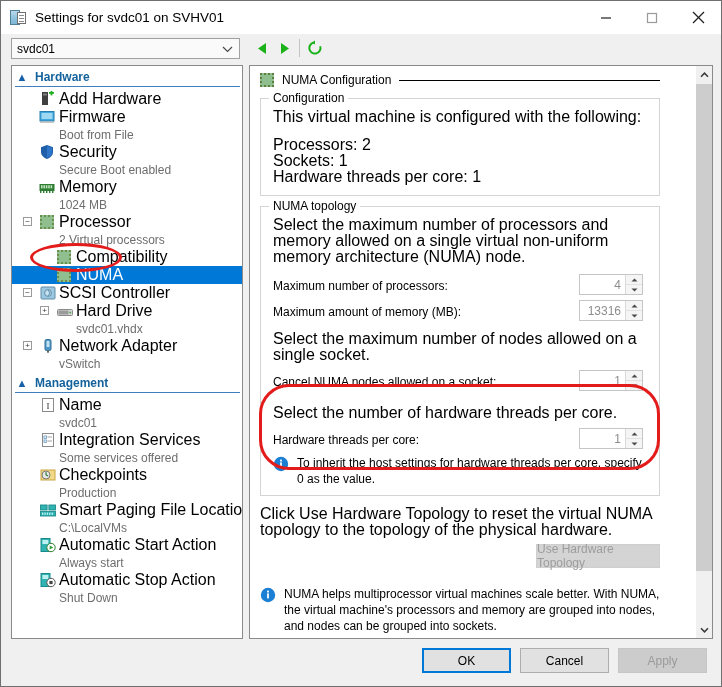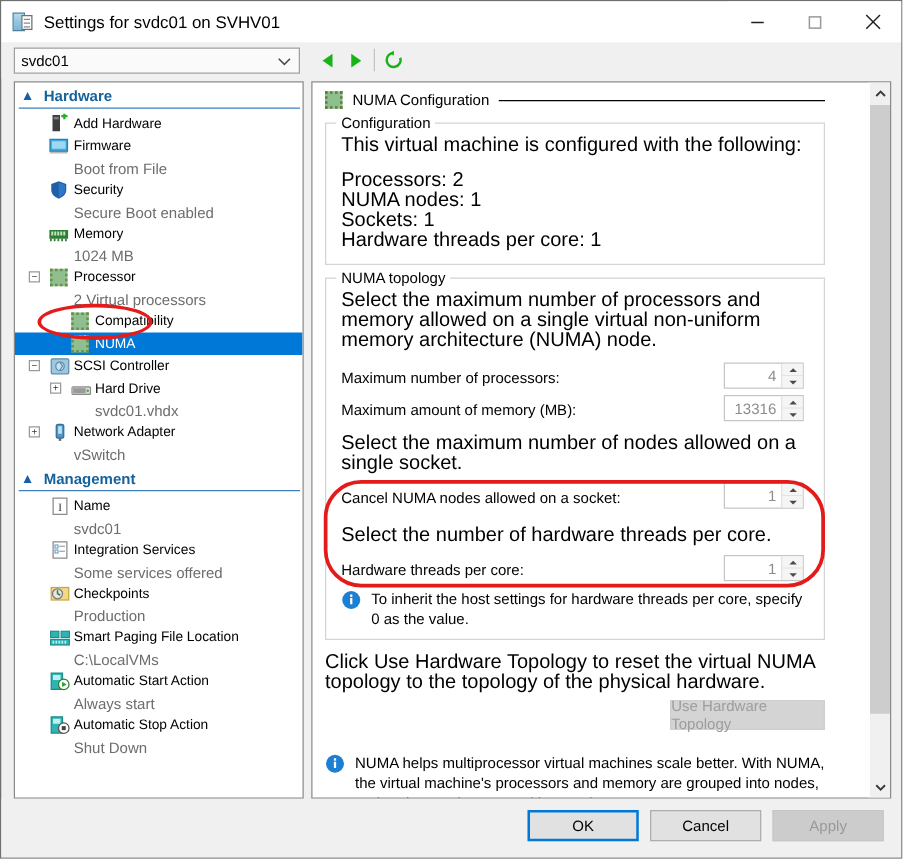--- a/index.html
+++ b/index.html
@@ -169,21 +169,21 @@
     line-height: 7px;
     text-align: center;
     color: #3a3a3a;
     font-family: "Liberation Sans", sans-serif;
   }
   .tree-icon {
     position: absolute;
     width: 16px; height: 16px;
   }
   .tree-label {
-    font-size: 11px;
+    font-size: 16px;
     color: #000000;
   }
   .sub-row {
     height: 17px;
     display: flex;
     align-items: center;
     white-space: nowrap;
   }
   .sub-label {
     font-size: 12px;
@@ -713,21 +713,20 @@
         <span class="ph-icon"></span>
         <span class="ph-title">NUMA Configuration</span>
         <span class="ph-rule"></span>
       </div>
 
       <div class="groupbox">
         <span class="gb-legend">Configuration</span>
         <p class="ptext">This virtual machine is configured with the following:</p>
         <div class="spacer6"></div>
         <p class="ptext">Processors: 2</p>
-        <p class="ptext">NUMA nodes: 1</p>
         <p class="ptext">Sockets: 1</p>
         <p class="ptext">Hardware threads per core: 1</p>
       </div>
 
       <div class="groupbox" style="padding-bottom:8px;">
         <span class="gb-legend">NUMA topology</span>
 
         <p class="ptext">Select the maximum number of processors and memory allowed on a single virtual non-uniform memory architecture (NUMA) node.</p>
 
         <div class="fieldrow" style="margin-top:8px;">

